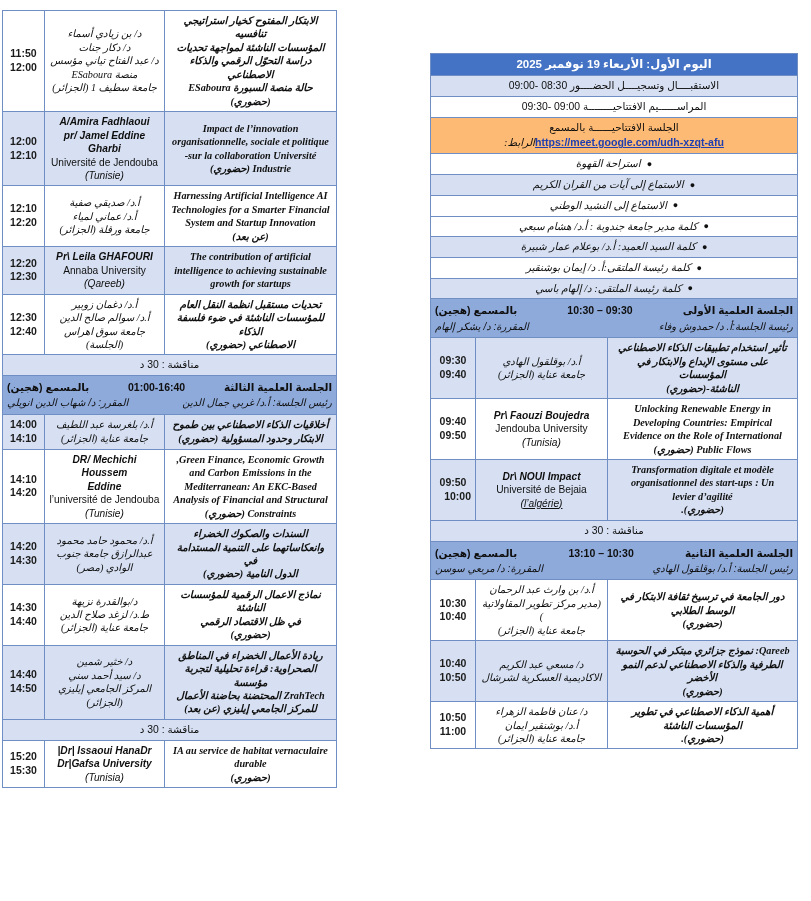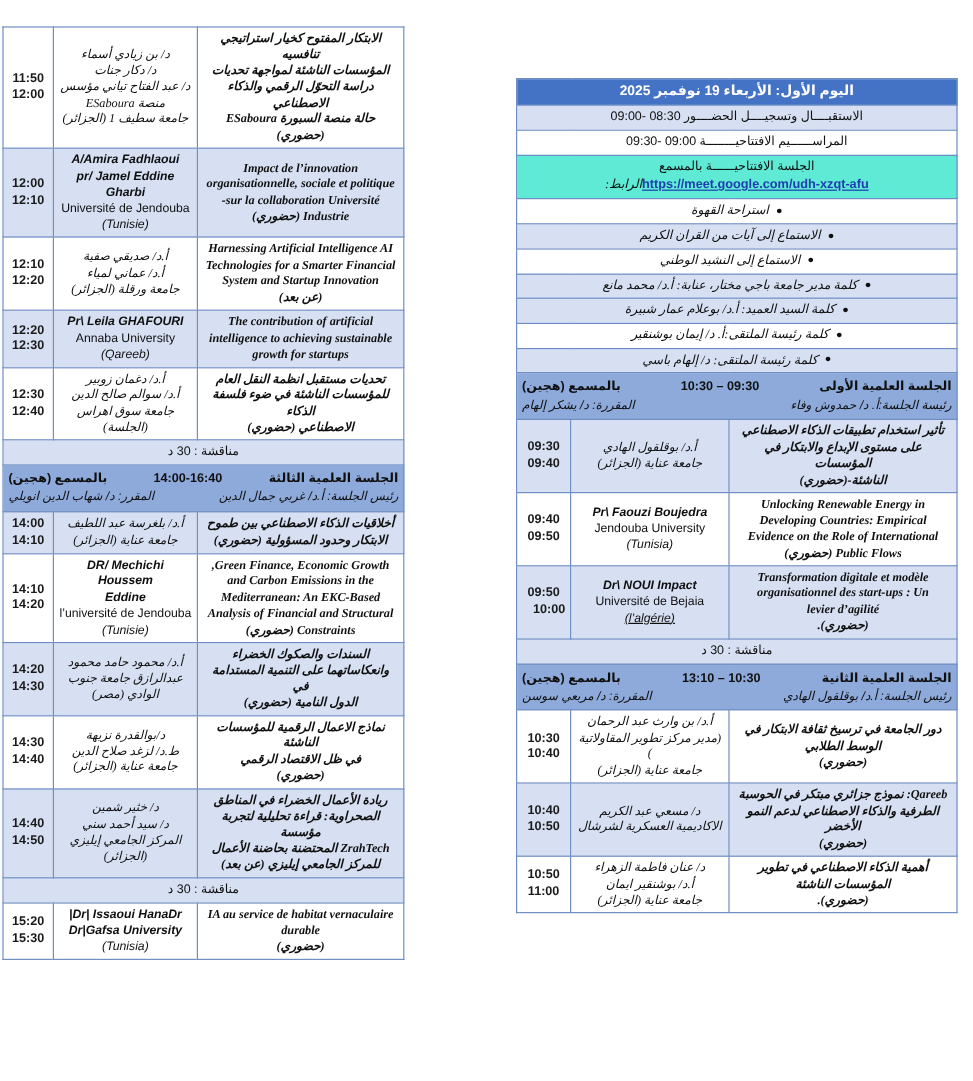--- a/index.html
+++ b/index.html
@@ -23,21 +23,20 @@
     height: 901px;
     background: #fff;
   }
 
   
   .prog-table {
     border-collapse: collapse;
     table-layout: fixed;
     direction: rtl;
     font-size: 10.2px;
-    margin-top: 12px;
   }
   .prog-table td {
     border: 1px solid #6f8fc4;
     padding: 3px 4px;
     vertical-align: middle;
     line-height: 1.32;
     text-align: center;
   }
 
   
@@ -83,21 +82,21 @@
   }
 
   .plain-row {
     font-family: "Liberation Sans", "DejaVu Sans", sans-serif;
     font-size: 10.4px;
     text-align: center;
     padding: 4px 6px;
     letter-spacing: .3px;
   }
   .link-row {
-    background: #5eead4;
+    background: #fdba74;
     text-align: center;
     padding: 4px 6px;
     font-size: 10.4px;
   }
   .link-row .lbl {
     display:block;
     font-family: "Liberation Sans", "DejaVu Sans", sans-serif;
     margin-bottom: 2px;
   }
   .link-row a {
@@ -251,21 +250,21 @@
           </td>
           <td class="cell-time"><span style="display: block;">12:30</span><span style="display: block;">12:40</span></td>
         </tr>
         <tr>
           <td colspan="3" class="discussion">مناقشة   :   30 د</td>
         </tr>
         <tr>
           <td colspan="3" class="session-head">
             <div class="l1">
               <span>الجلسة العلمية الثالثة</span>
-              <span>14:00-16:40</span>
+              <span>01:00-16:40</span>
               <span>بالمسمع (هجين)</span>
             </div>
             <div class="l2">
               <span>رئيس الجلسة: أ.د/  غربي جمال الدين</span>
               <span>المقرر: د/ شهاب الدين انويلي</span>
             </div>
           </td>
         </tr>
         <tr class="tint-light">
           <td class="cell-title">
@@ -375,22 +374,22 @@
         </tr>
         <tr class="tint-white">
           <td colspan="3" class="bullet-row"><span class="bullet">●</span><span>استراحة القهوة</span></td>
         </tr>
         <tr class="tint-light">
           <td colspan="3" class="bullet-row"><span class="bullet">●</span><span>الاستماع إلى آيات من القران الكريم</span></td>
         </tr>
         <tr class="tint-white">
           <td colspan="3" class="bullet-row"><span class="bullet">●</span><span>الاستماع إلى النشيد الوطني</span></td>
         </tr>
-        <tr class="tint-light">
-          <td colspan="3" class="bullet-row"><span class="bullet">●</span><span>كلمة مدير جامعة باجي مختار، عنابة: أ.د/ محمد مانع</span></td>
+        <tr class="tint-white">
+          <td colspan="3" class="bullet-row"><span class="bullet">●</span><span>كلمة مدير جامعة جندوبة : أ.د/ هشام سبعي</span></td>
         </tr>
         <tr class="tint-light">
           <td colspan="3" class="bullet-row"><span class="bullet">●</span><span>كلمة السيد العميد: أ.د/ بوعلام عمار شبيرة</span></td>
         </tr>
         <tr class="tint-white">
           <td colspan="3" class="bullet-row"><span class="bullet">●</span><span>كلمة رئيسة الملتقى:أ. د/ إيمان بوشنقير</span></td>
         </tr>
         <tr class="tint-light">
           <td colspan="3" class="bullet-row"><span class="bullet">●</span><span>كلمة رئيسة الملتقى: د/ إلهام باسي</span></td>
         </tr>

